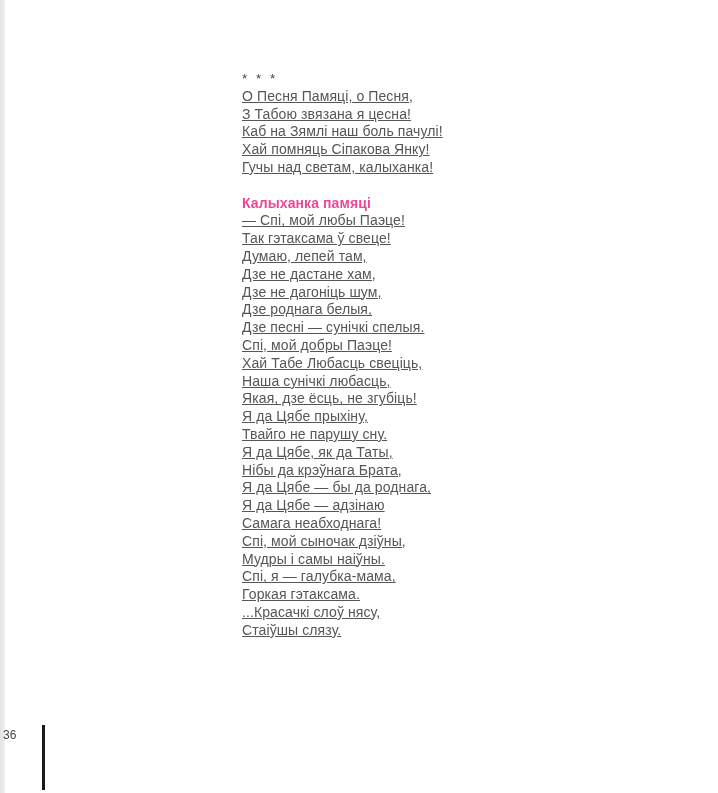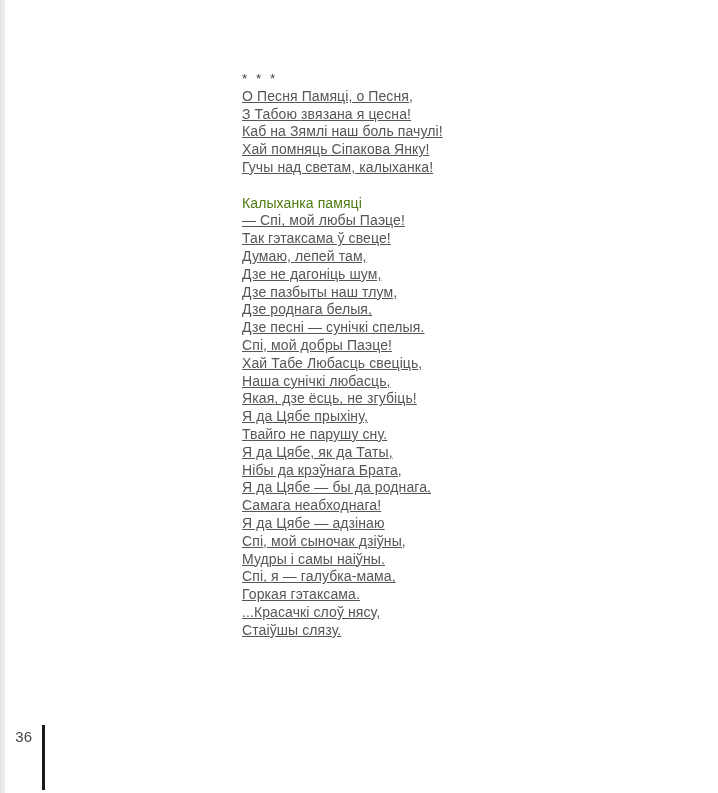--- a/index.html
+++ b/index.html
@@ -36,32 +36,31 @@
   }
   .marker-row {
     color: #434343;
     letter-spacing: 2.5px;
     font-size: 13.5px;
     height: 17.8px;
   }
   .poem-line { height: 17.8px; text-decoration: underline; }
   .stanza-gap { height: 17.8px; }
   .poem-title {
-    font-weight: normal;
-    color: #4d7c0f;
+    font-weight: bold;
+    color: #ec4899;
     height: 17.8px;
   }
   .page-number {
     position: absolute;
-    left: 12px;
+    left: 3px;
     top: 728px;
     width: 20px;
-    font-size: 15px;
+    font-size: 12px;
     color: #474747;
-    text-align: right;
   }
   .spine-rule {
     position: absolute;
     left: 42px;
     top: 725px;
     width: 3px;
     height: 65px;
     background: #1a1a1a;
   }
 </style>
@@ -81,35 +80,35 @@
     <div class="poem-line">Хай помняць Сіпакова Янку!</div>
     <div class="poem-line">Гучы над светам, калыханка!</div>
 
     <div class="stanza-gap"></div>
 
     <div class="poem-title">Калыханка памяці</div>
 
     <div class="poem-line">— Спі, мой любы Паэце!</div>
     <div class="poem-line">Так гэтаксама ў свеце!</div>
     <div class="poem-line">Думаю, лепей там,</div>
+    <div class="poem-line">Дзе не дастане хам,</div>
     <div class="poem-line">Дзе не дагоніць шум,</div>
-    <div class="poem-line">Дзе пазбыты наш тлум,</div>
     <div class="poem-line">Дзе роднага белыя,</div>
     <div class="poem-line">Дзе песні — сунічкі спелыя.</div>
     <div class="poem-line">Спі, мой добры Паэце!</div>
     <div class="poem-line">Хай Табе Любасць свеціць,</div>
     <div class="poem-line">Наша сунічкі любасць,</div>
     <div class="poem-line">Якая, дзе ёсць, не згубіць!</div>
     <div class="poem-line">Я да Цябе прыхіну,</div>
     <div class="poem-line">Твайго не парушу сну.</div>
     <div class="poem-line">Я да Цябе, як да Таты,</div>
     <div class="poem-line">Нібы да крэўнага Брата,</div>
     <div class="poem-line">Я да Цябе — бы да роднага,</div>
+    <div class="poem-line">Я да Цябе — адзінаю</div>
     <div class="poem-line">Самага неабходнага!</div>
-    <div class="poem-line">Я да Цябе — адзінаю</div>
     <div class="poem-line">Спі, мой сыночак дзіўны,</div>
     <div class="poem-line">Мудры і самы наіўны.</div>
     <div class="poem-line">Спі, я — галубка-мама,</div>
     <div class="poem-line">Горкая гэтаксама.</div>
     <div class="poem-line">...Красачкі слоў нясу,</div>
     <div class="poem-line">Стаіўшы слязу.</div>
   </div>
 
   <div class="page-number">36</div>
   <div class="spine-rule"></div>

